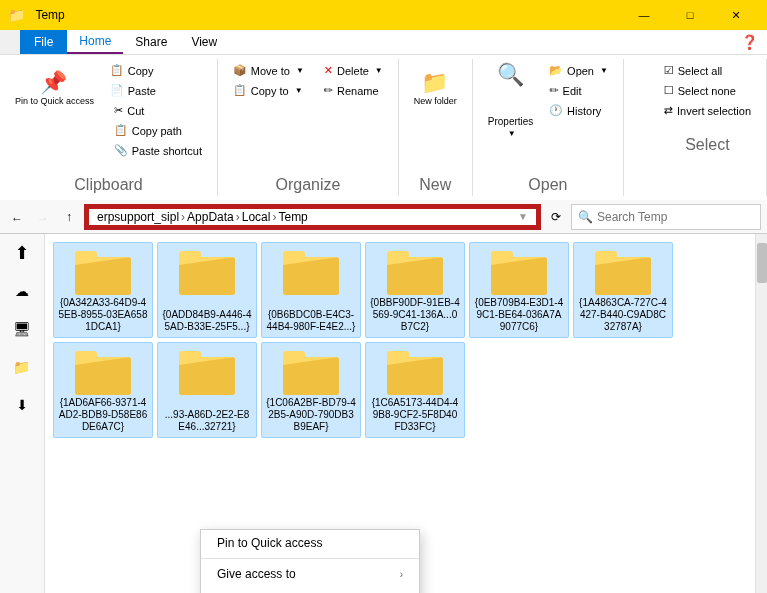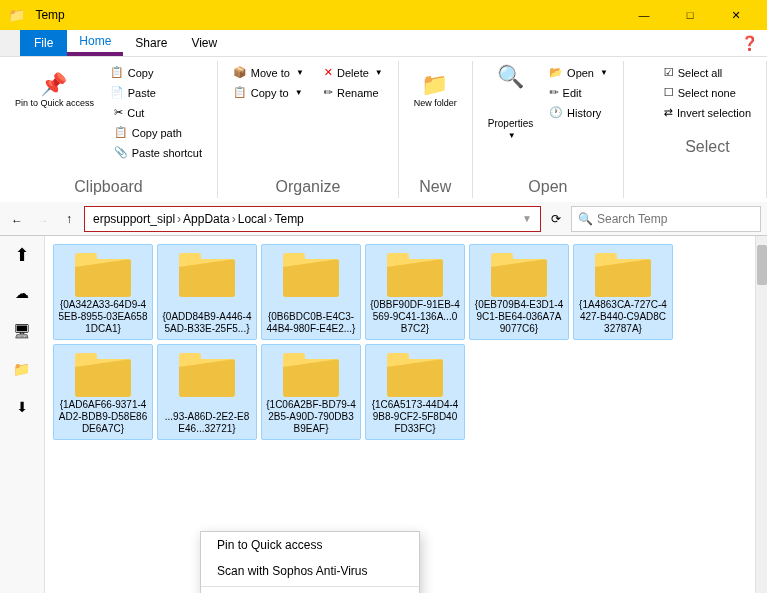--- a/index.html
+++ b/index.html
@@ -20,21 +20,21 @@
     .win-btns { display: flex; margin-left: auto; }
     .ribbon-tabs { display: flex; background: #fff; margin-left: 20px; }
     .ribbon-tab {
       padding: 4px 12px;
       font-size: 12px;
       cursor: pointer;
       border: none;
       background: transparent;
     }
     .ribbon-tab.file { background: #0078d7; color: white; padding: 4px 14px; }
-    .ribbon-tab.active { color: #0078d7; border-bottom: 4px solid #701a75; }
+    .ribbon-tab.active { color: #0078d7; border-bottom: 2px solid #701a75; }
 
     .ribbon-content {
       display: flex;
       padding: 4px 0;
       background: #fff;
       border-top: 1px solid #e0e0e0;
       gap: 0;
     }
     .ribbon-group {
       display: flex;
@@ -95,21 +95,21 @@
     }
     .nav-btn {
       width: 22px; height: 22px;
       background: transparent; border: 1px solid transparent;
       cursor: pointer; display: flex; align-items: center; justify-content: center;
       font-size: 12px; border-radius: 2px;
     }
     .nav-btn:disabled { opacity: 0.4; cursor: default; }
     .address-path {
       flex: 1;
-      border: 1px solid #b91c1c;
+      border: 5px solid #b91c1c;
       background: #fff;
       padding: 2px 8px;
       font-size: 12px;
       height: 26px;
       display: flex;
       align-items: center;
       cursor: text;
     }
     .path-segment { color: #000; }
     .path-sep { color: #666; margin: 0 2px; }
@@ -534,23 +534,20 @@
 
   <div class="scroll-bar">
     <div style="height:8px;"></div>
     <div class="scroll-thumb"></div>
   </div>
 
   <div class="context-menu">
     <div class="ctx-item">
       <span>Pin to Quick access</span>
     </div>
-    <div class="ctx-item">
-      <span>Scan with Sophos Anti-Virus</span>
-    </div>
     <div class="ctx-sep"></div>
     <div class="ctx-item">
       <span>Give access to</span>
       <span class="ctx-arrow">›</span>
     </div>
     <div class="ctx-item">
       
       
     </div>
 

